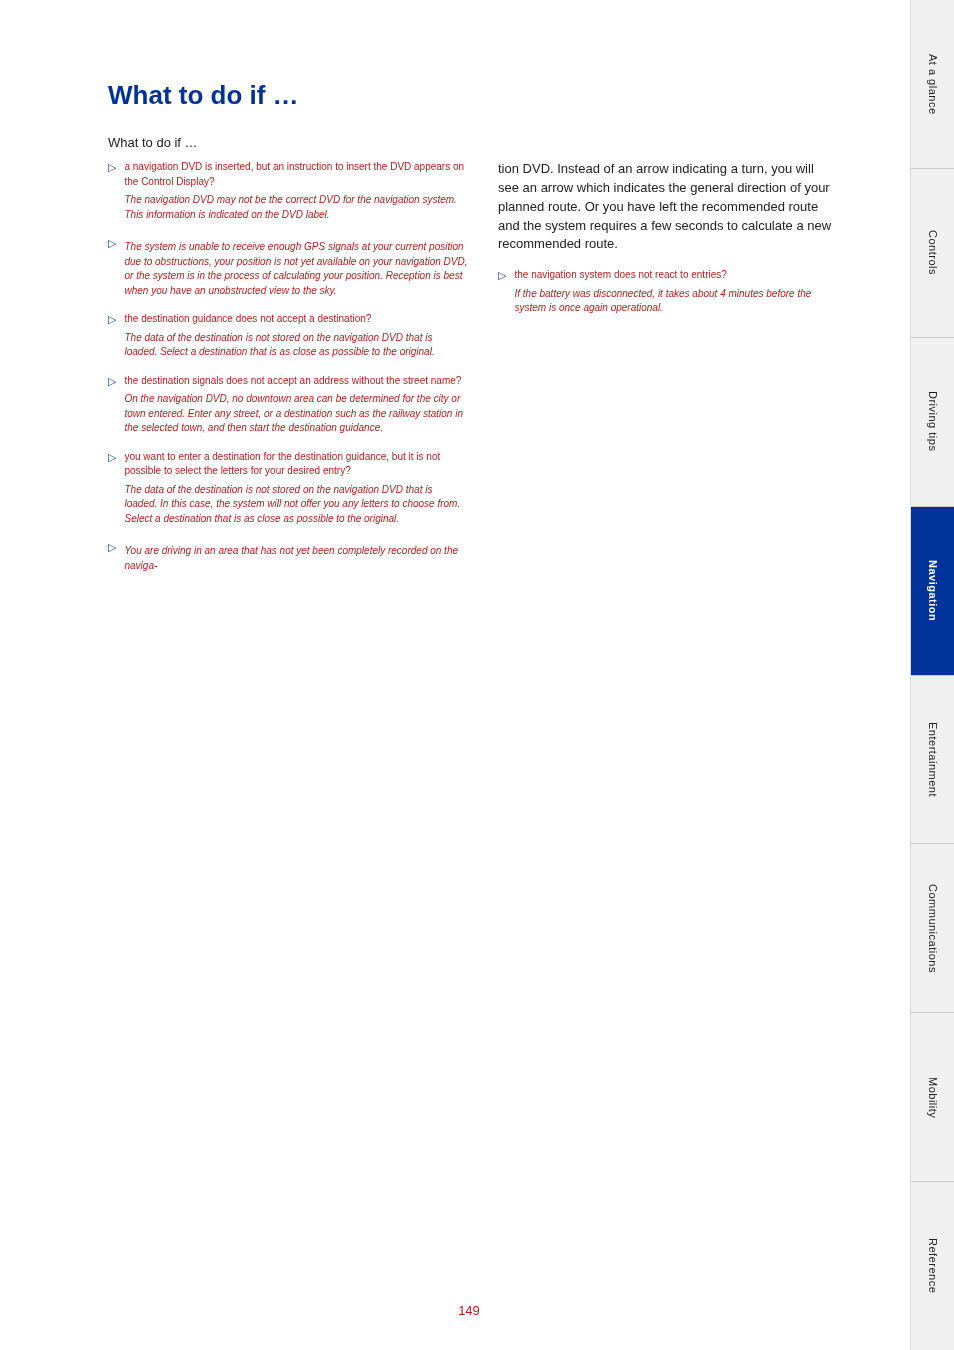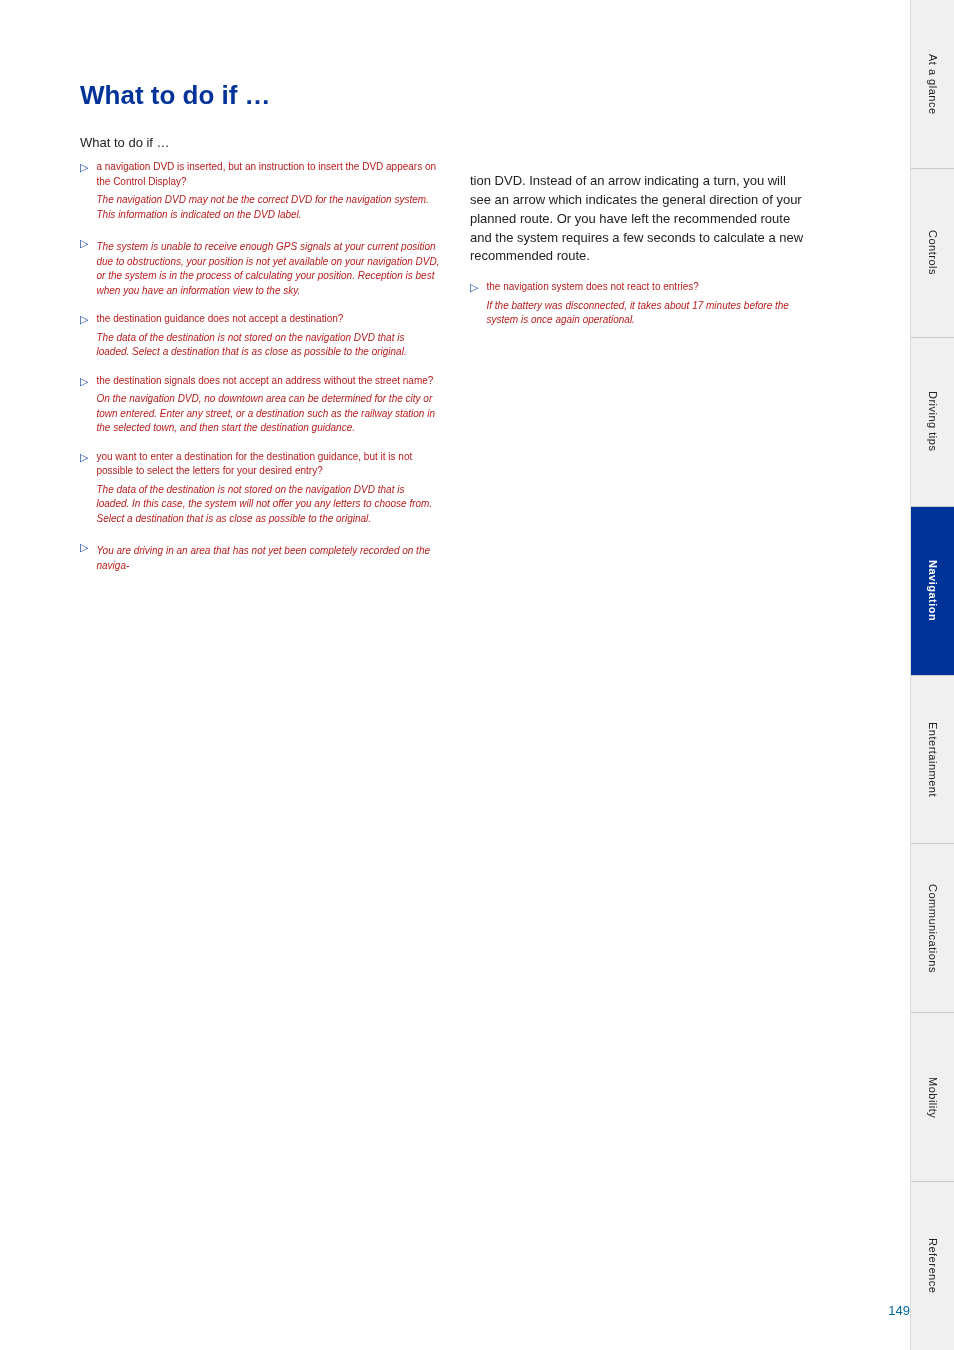--- a/index.html
+++ b/index.html
@@ -11,20 +11,21 @@
       font-size: 13px;
       color: #222;
       overflow: hidden;
       position: relative;
     }
 
     .page-container {
       display: flex;
       width: 954px;
       height: 1350px;
+      padding-left: 28px;
     }
 
     .main-content {
       flex: 1;
       padding: 80px 40px 40px 80px;
       position: relative;
     }
 
     .page-title {
       font-size: 26px;
@@ -46,21 +47,20 @@
     }
 
     .left-column {
       flex: 1;
       max-width: 360px;
     }
 
     .right-column {
       flex: 1;
       max-width: 340px;
-      margin-top: 12px;
     }
 
     .bullet-item {
       display: flex;
       align-items: flex-start;
       margin-bottom: 14px;
       gap: 8px;
     }
 
     .bullet-arrow {
@@ -85,23 +85,23 @@
       margin-top: 4px;
       font-weight: normal;
       font-style: italic;
     }
 
     .page-footer {
       position: absolute;
       bottom: 30px;
       left: 0;
       right: 0;
-      text-align: right;
+      text-align: center;
       font-size: 12px;
-      color: #0369a1;
+      color: #b91c1c;
     }
 
     .page-number {
       font-size: 13px;
       margin-bottom: 2px;
     }
 
     
     .sidebar {
       width: 44px;
@@ -153,21 +153,21 @@
       <div class="bullet-item">
     <span class="bullet-arrow">▷</span>
     <div class="bullet-content">
       <span class="question">a navigation DVD is inserted, but an instruction to insert the DVD appears on the Control Display?</span>
       <div class="answer">The navigation DVD may not be the correct DVD for the navigation system. This information is indicated on the DVD label.</div>
     </div>
   </div>
           <div class="bullet-item">
     <span class="bullet-arrow">▷</span>
     <div class="bullet-content">
-      <div class="answer">The system is unable to receive enough GPS signals at your current position due to obstructions, your position is not yet available on your navigation DVD, or the system is in the process of calculating your position. Reception is best when you have an information view to the sky.</div>
+      <div class="answer">The system is unable to receive enough GPS signals at your current position due to obstructions, your position is not yet available on your navigation DVD, or the system is in the process of calculating your position. Reception is best when you have an unobstructed view to the sky.</div>
     </div>
   </div>
           <div class="bullet-item">
     <span class="bullet-arrow">▷</span>
     <div class="bullet-content">
       <span class="question">the destination guidance does not accept a destination?</span>
       <div class="answer">The data of the destination is not stored on the navigation DVD that is loaded. Select a destination that is as close as possible to the original.</div>
     </div>
   </div>
           <div class="bullet-item">
@@ -192,21 +192,21 @@
   </div>
         </div>
 
       <div class="right-column">
 
       <p style="font-size: 13px; line-height: 1.45; margin-bottom: 14px;">tion DVD. Instead of an arrow indicating a turn, you will see an arrow which indicates the general direction of your planned route. Or you have left the recommended route and the system requires a few seconds to calculate a new recommended route.</p>
           <div class="bullet-item">
     <span class="bullet-arrow">▷</span>
     <div class="bullet-content">
       <span class="question">the navigation system does not react to entries?</span>
-      <div class="answer">If the battery was disconnected, it takes about 17 minutes before the system is once again operational.</div>
+      <div class="answer">If the battery was disconnected, it takes about 4 minutes before the system is once again operational.</div>
     </div>
   </div>
         </div>
     </div>
 
     <div class="page-footer">
       <div class="page-number">149</div>
     </div>
   </div>
 

